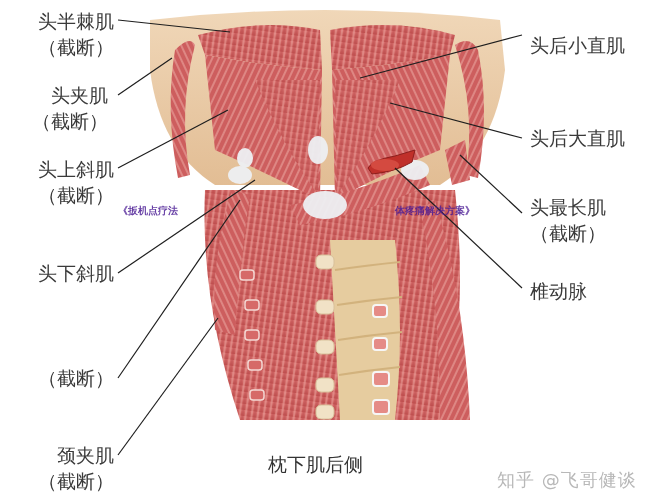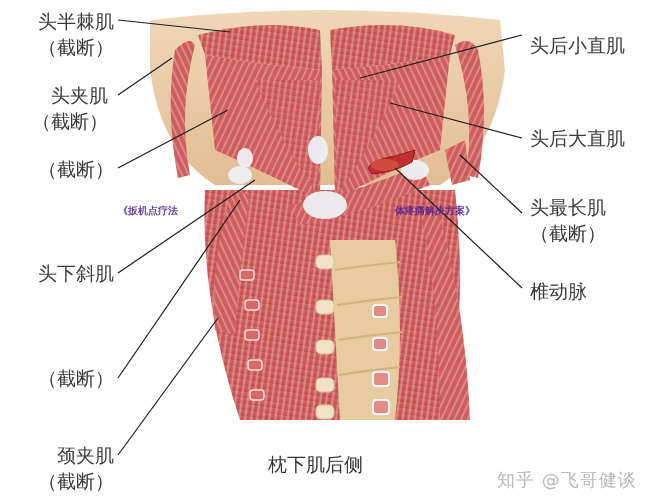--- a/index.html
+++ b/index.html
@@ -130,20 +130,21 @@
 
   <div class="lbl left" style="left:14px; top:8px; width:100px;">
     <span>头半棘肌</span>
     <span class="sub">（截断）</span>
   </div>
   <div class="lbl left" style="left:8px; top:82px; width:100px;">
     <span>头夹肌</span>
     <span class="sub">（截断）</span>
   </div>
   <div class="lbl left" style="left:14px; top:156px; width:100px;">
+    <span>头上斜肌</span>
     <span class="sub">（截断）</span>
   </div>
   <div class="lbl left" style="left:14px; top:260px; width:100px;">
     <span>头下斜肌</span>
   </div>
   <div class="lbl left" style="left:14px; top:365px; width:100px;">
     <span class="sub">（截断）</span>
   </div>
   <div class="lbl left" style="left:14px; top:442px; width:100px;">
     <span>颈夹肌</span>

